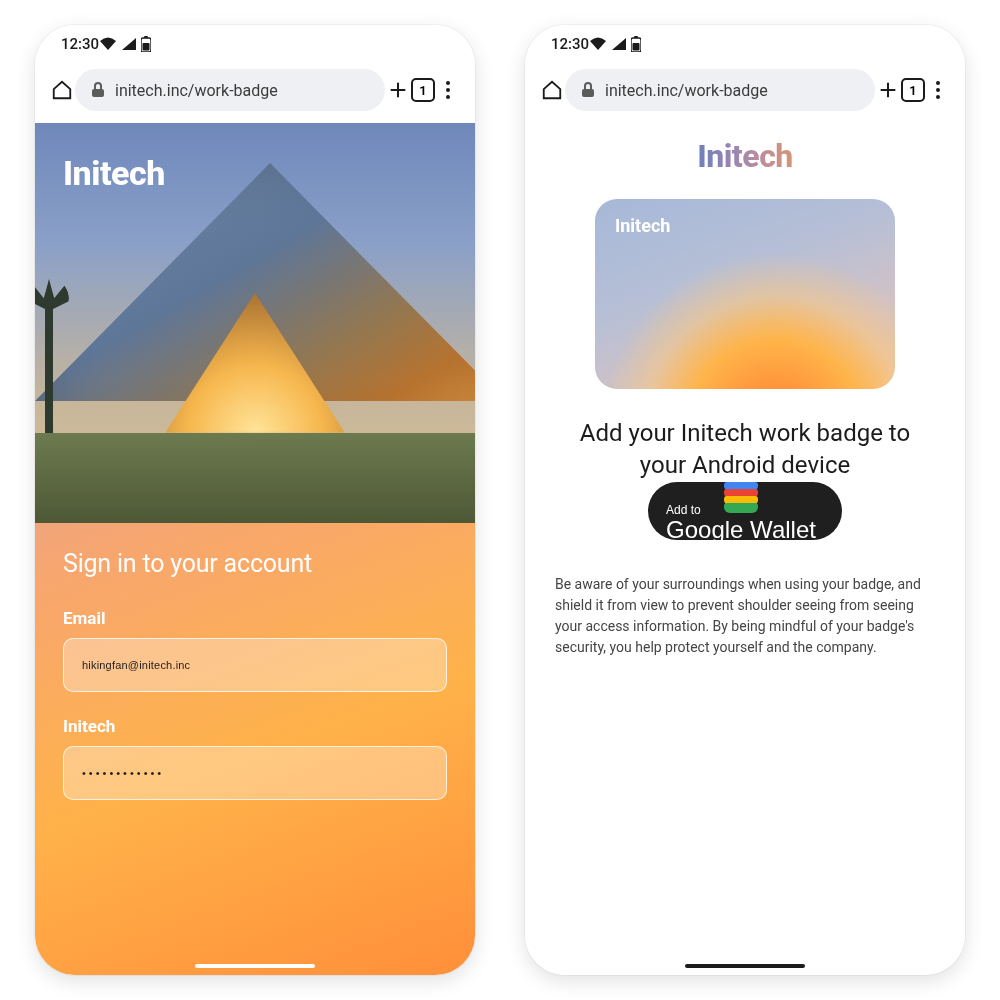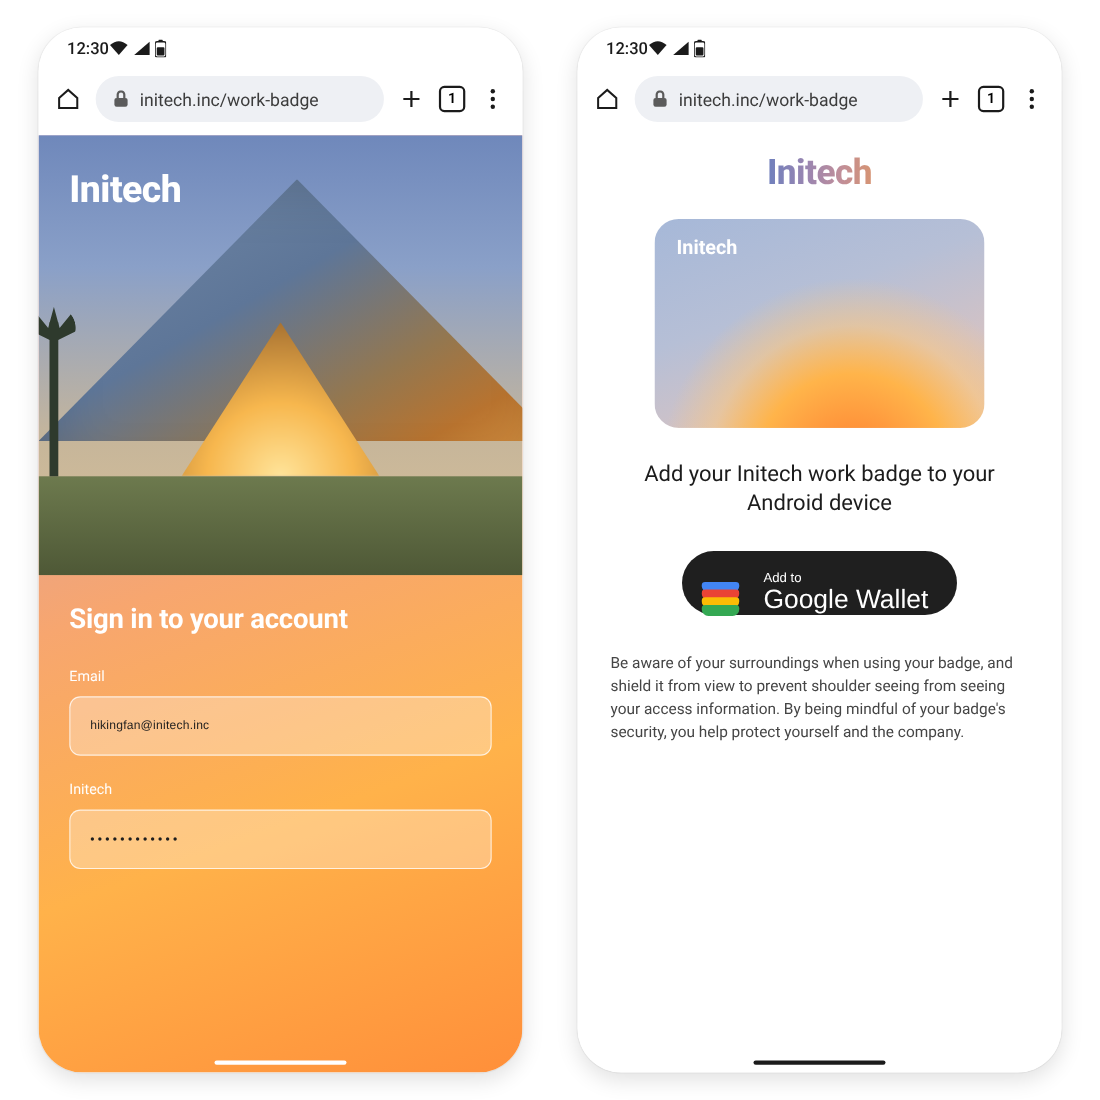--- a/index.html
+++ b/index.html
@@ -38,21 +38,20 @@
     color: #1b1b1b;
     background: #fff;
   }
   .status-right { display: flex; align-items: center; gap: 4px; }
   .status-right svg { display: block; }
 
   
   .browser-bar {
     display: flex;
     align-items: center;
-    gap: 12px;
     padding: 6px 14px 12px 14px;
     background: #fff;
   }
   .url-pill {
     flex: 1;
     background: #eef0f4;
     border-radius: 30px;
     height: 42px;
     display: flex;
     align-items: center;
@@ -130,27 +129,27 @@
     color: #ffffff;
     letter-spacing: -0.5px;
   }
 
   .signin-form {
     padding: 26px 28px 34px 28px;
     color: #fff;
   }
   .signin-form h2 {
     font-size: 25px;
-    font-weight: 700;
+    font-weight: 400;
     margin-bottom: 30px;
     letter-spacing: -0.2px;
   }
   .field-label {
-    font-size: 13px;
-    font-weight: 400;
+    font-size: 17px;
+    font-weight: 700;
     margin-bottom: 10px;
     display: block;
   }
   .text-input {
     width: 100%;
     height: 54px;
     border-radius: 10px;
     border: 1.5px solid rgba(255,255,255,0.75);
     background: rgba(255,255,255,0.30);
     padding: 0 18px;
@@ -202,39 +201,39 @@
     margin-bottom: 28px;
   }
   .badge-card-label {
     position: absolute;
     top: 16px; left: 20px;
     color: #ffffff;
     font-weight: 700;
     font-size: 18px;
   }
   .badge-headline {
-    font-size: 20px;
+    font-size: 24px;
     color: #1c1c1c;
     line-height: 1.35;
-    margin-bottom: 30px;
     padding: 0 4px;
     font-weight: 400;
   }
   .wallet-btn {
     background: #1f1f1f;
     color: #fff;
     border: none;
     border-radius: 40px;
     height: 58px;
     padding: 0 26px 0 18px;
     display: flex;
-    align-items: flex-end;
+    align-items: center;
     gap: 22px;
     cursor: pointer;
     margin-bottom: 34px;
+    flex-direction: column;
   }
   .wallet-icon {
     width: 34px; height: 30px;
     position: relative;
   }
   .wallet-icon span { position:absolute; left:0; right:0; height:9px; border-radius:3px 3px 5px 5px; }
   .wallet-icon .r1 { top:0;  background:#4285f4; }
   .wallet-icon .r2 { top:7px; background:#ea4335; }
   .wallet-icon .r3 { top:14px; background:#fbbc05; }
   .wallet-icon .r4 { top:21px; background:#34a853; height:10px; border-radius:3px 3px 6px 6px;}

